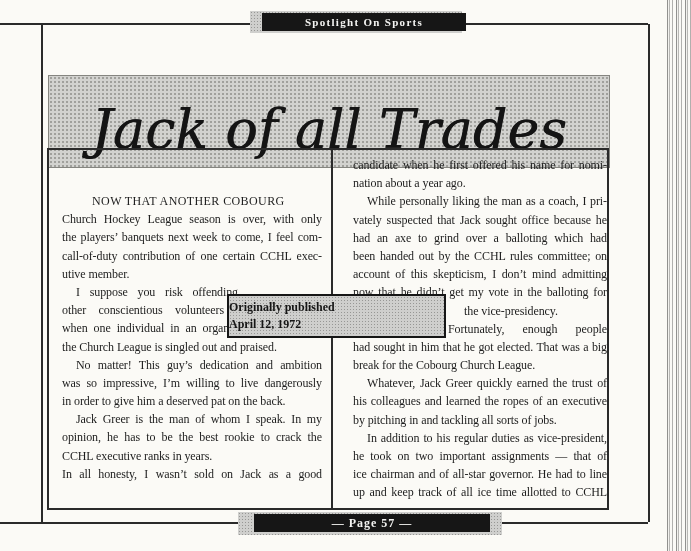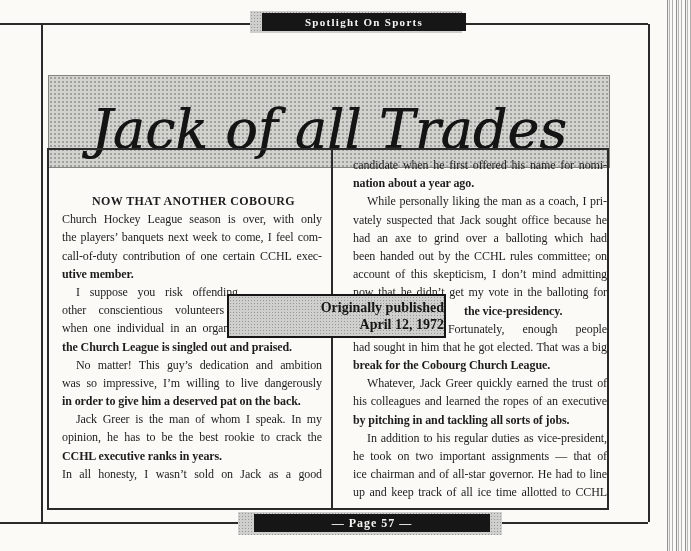--- a/index.html
+++ b/index.html
@@ -44,31 +44,31 @@
     border:2px solid #2a2a2a;background:transparent;
   }
   .col-divider{position:absolute;left:282px;top:0;bottom:0;width:2px;background:#2a2a2a;}
   .col{position:absolute;font-size:12px;letter-spacing:-0.1px;}
   .col-left{left:13px;top:42px;width:260px;}
   .col-right{left:304px;top:6px;width:254px;}
   .ln{
     height:18.2px;line-height:18.2px;white-space:nowrap;overflow:visible;
     text-align:justify;text-align-last:justify;white-space:normal;
   }
-  .ln.nj{text-align:right;text-align-last:left;font-weight:bold;}
+  .ln.nj{text-align:right;text-align-last:left;}
   .ln.ind{padding-left:14px;}
   .ln.lead{padding-left:30px;letter-spacing:0.4px;}
   .ln.narrow{width:162px;}
   .ln.shift1{padding-left:111px;}
   .ln.shift2{padding-left:95px;}
   .pub-box{
     position:absolute;left:227px;top:294px;width:215px;height:40px;
     border:2px solid #161616;z-index:6;
-    display:flex;flex-direction:column;align-items:flex-end;justify-content:center;
-    font-weight:bold;font-size:14px;line-height:17px;color:#161616;
+    display:flex;flex-direction:column;align-items:flex-start;justify-content:center;
+    font-weight:bold;font-size:12px;line-height:17px;color:#161616;
   }
   .footer-wrap{position:absolute;left:238px;top:512px;width:264px;height:23px;}
   .footer-bar{left:254px;top:514px;width:236px;height:18px;font-size:12px;letter-spacing:1px;}
   .edge-artifact{
     position:absolute;right:0;top:0;width:24px;height:551px;
     background:
       repeating-linear-gradient(90deg,
         rgba(40,40,40,0.50) 0 1px, rgba(200,200,200,0.18) 1px 2px,
         rgba(90,90,90,0.42) 2px 3px, rgba(235,235,235,0.12) 3px 5px,
         rgba(55,55,55,0.38) 5px 6px, rgba(245,245,245,0.08) 6px 9px);

